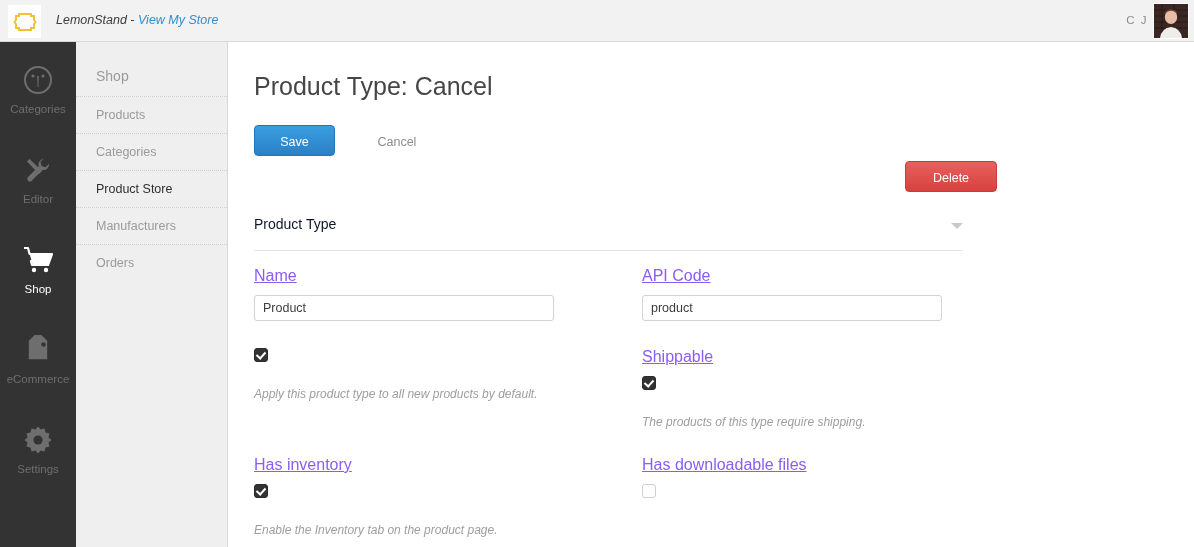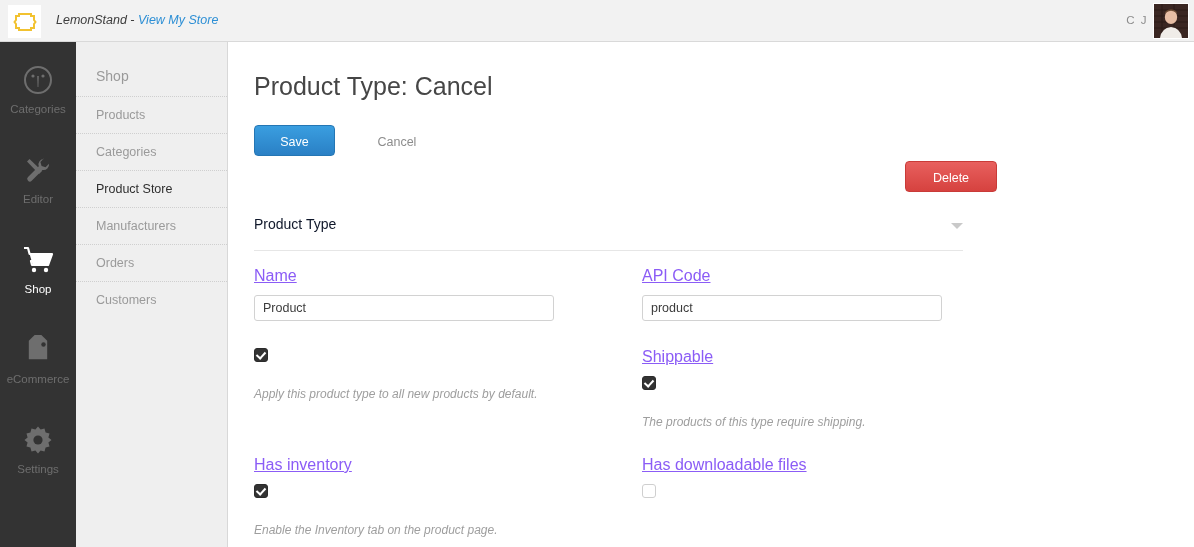--- a/index.html
+++ b/index.html
@@ -271,21 +271,20 @@
   </div>
 </div>
 
 <div class="subnav">
   <div class="subnav-title">Shop</div>
   <div class="subnav-item">Products</div>
   <div class="subnav-item">Categories</div>
   <div class="subnav-item active">Product Store</div>
   <div class="subnav-item">Manufacturers</div>
   <div class="subnav-item">Orders</div>
-  <div class="subnav-item">Customers</div>
 </div>
 
 <div class="content">
 
   <h1 class="page-title">Product Type: Cancel</h1>
 
   <div class="actions">
     <button class="btn btn-save">Save</button>
     <span class="btn-cancel">Cancel</span>
     <button class="btn btn-delete">Delete</button>

